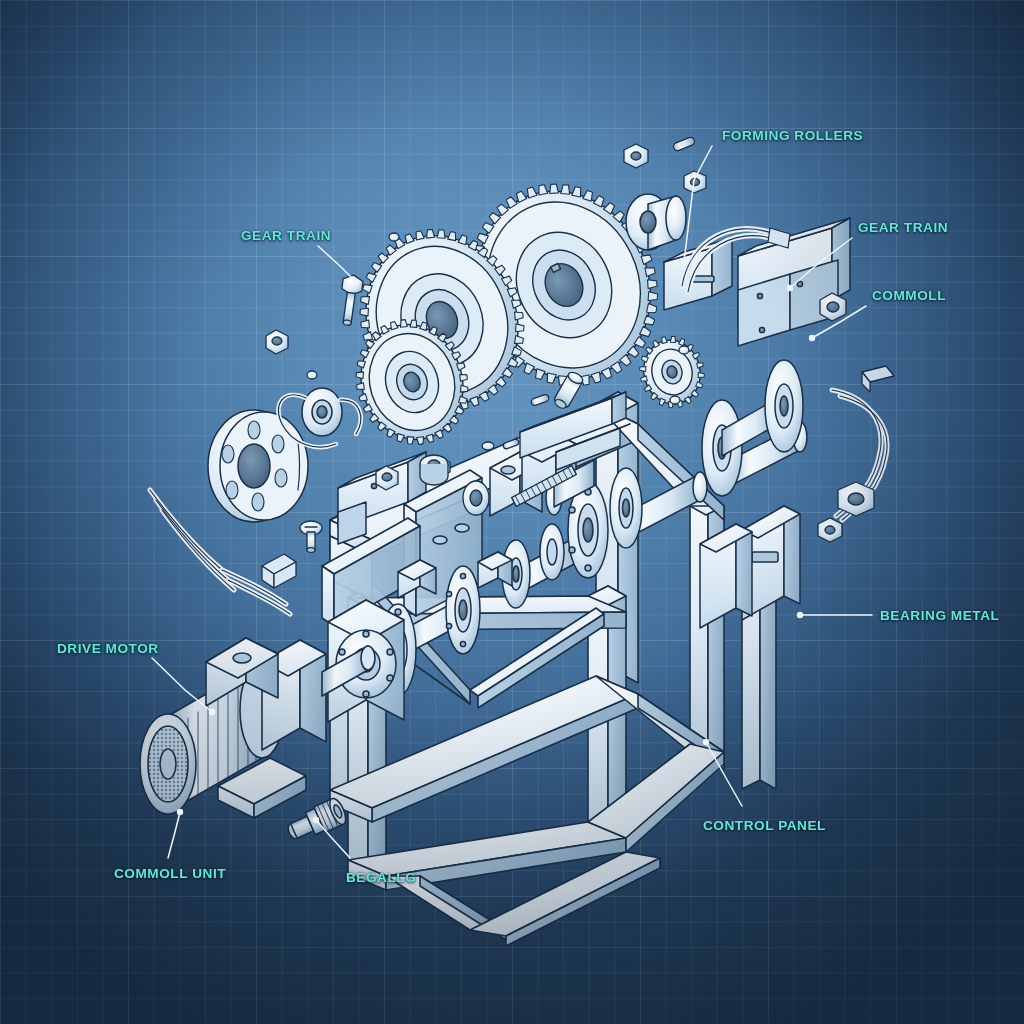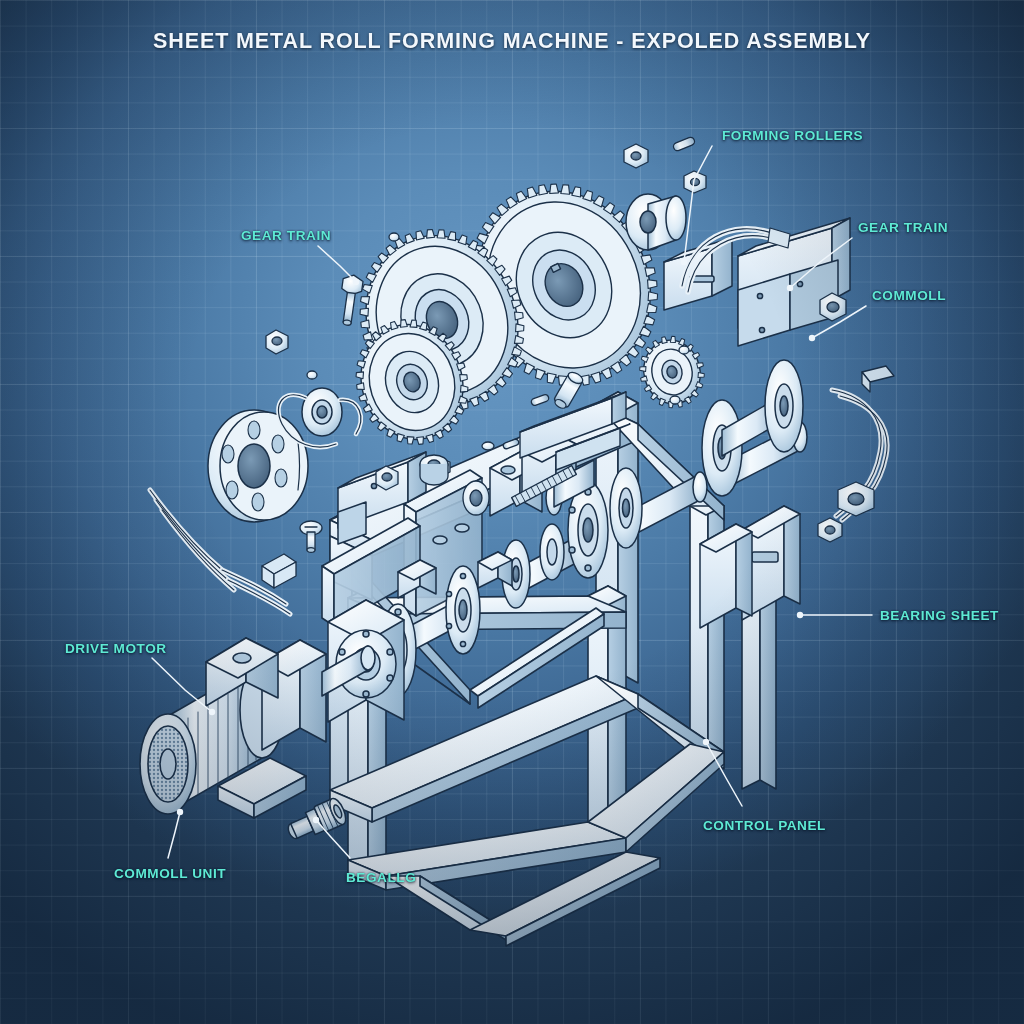--- a/index.html
+++ b/index.html
@@ -813,21 +813,20 @@
               <line x1="24" y1="-5" x2="24" y2="5"></line>
             <line x1="30" y1="-5" x2="30" y2="5"></line>
           </g>
         </g>
       </g>
     </g>
   </svg>
 
   <div class="bp-vig"></div>
 
-  <div class="title">SHEET METAL ROLL FORMING MACHINE - EXPOLED ASSEMBLY</div>
 
   <svg class="lead" viewBox="0 0 1024 1024">
     <g id="leader-group" fill="none" stroke="#eef5fb" stroke-width="1.5" stroke-linecap="round">
         <polyline points="712,146 694,180 684,262"></polyline>
         <circle cx="684" cy="262" r="3.2" fill="#eef5fb" stroke="none"></circle>
         <polyline points="852,238 820,262 790,288"></polyline>
         <circle cx="790" cy="288" r="3.2" fill="#eef5fb" stroke="none"></circle>
         <polyline points="866,306 840,322 812,338"></polyline>
         <circle cx="812" cy="338" r="3.2" fill="#eef5fb" stroke="none"></circle>
         <polyline points="318,246 340,266 356,282"></polyline>
@@ -843,20 +842,20 @@
         <polyline points="350,858 330,836 316,820"></polyline>
         <circle cx="316" cy="820" r="3.2" fill="#eef5fb" stroke="none"></circle>
       </g>
   </svg>
 
   <div id="label-layer">
       <div class="lbl" style="left: 722px; top: 128px;">FORMING ROLLERS</div>
       <div class="lbl" style="left: 858px; top: 220px;">GEAR TRAIN</div>
       <div class="lbl" style="left: 872px; top: 288px;">COMMOLL</div>
       <div class="lbl" style="left: 241px; top: 228px;">GEAR TRAIN</div>
-      <div class="lbl" style="left: 880px; top: 608px;">BEARING SHEET</div>
-      <div class="lbl" style="left: 57px; top: 641px; margin-left: 8px;">DRIVE MOTOR</div>
+      <div class="lbl" style="left: 880px; top: 608px;">BEARING METAL</div>
+      <div class="lbl" style="left: 57px; top: 641px;">DRIVE MOTOR</div>
       <div class="lbl" style="left: 703px; top: 818px; text-align: center;">CONTROL PANEL</div>
       <div class="lbl" style="left: 114px; top: 866px;">COMMOLL UNIT</div>
       <div class="lbl" style="left: 346px; top: 870px;">BEGALLG</div>
     </div>
 
 </div>
 
 </body></html>

